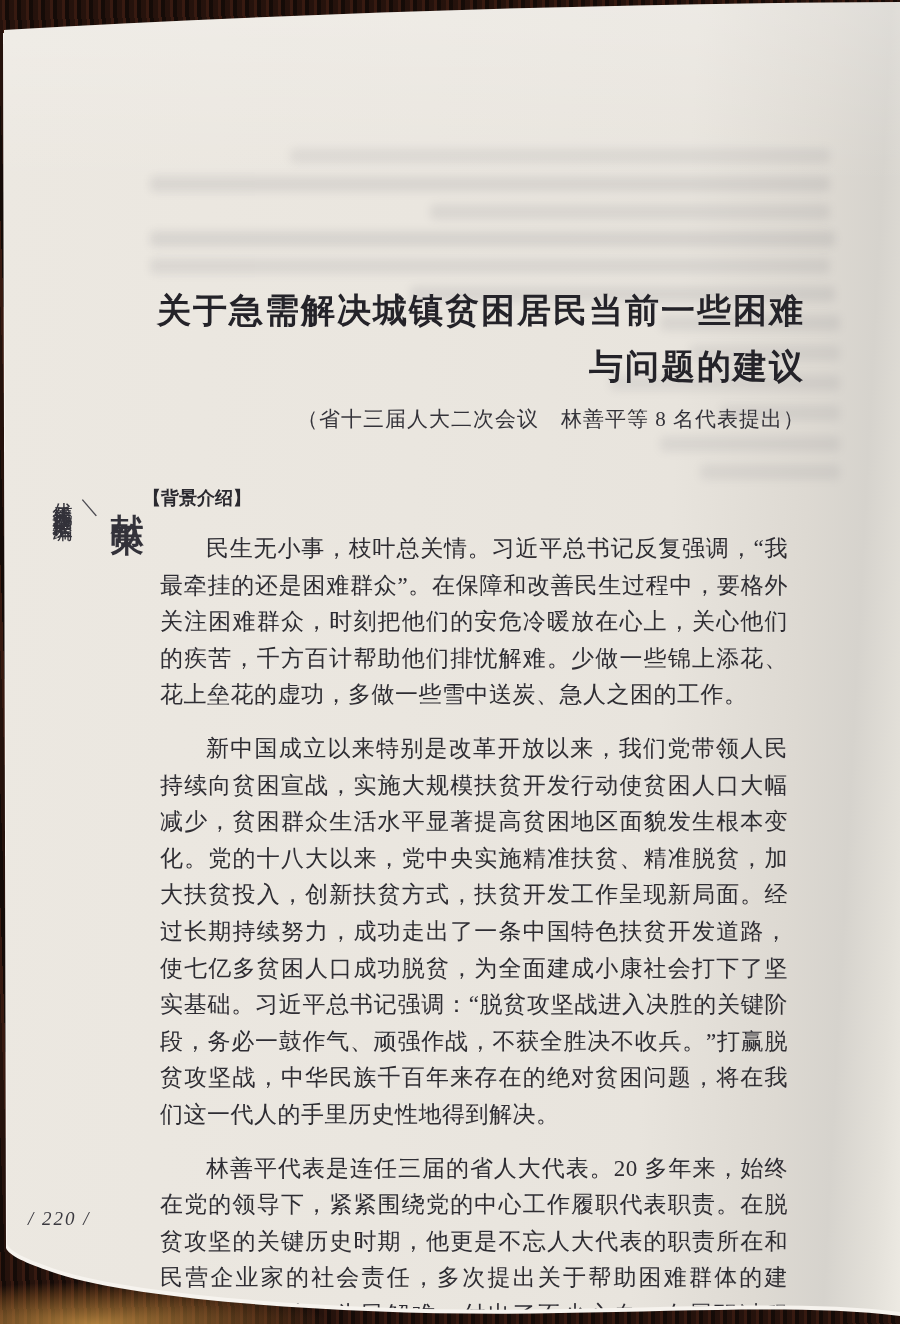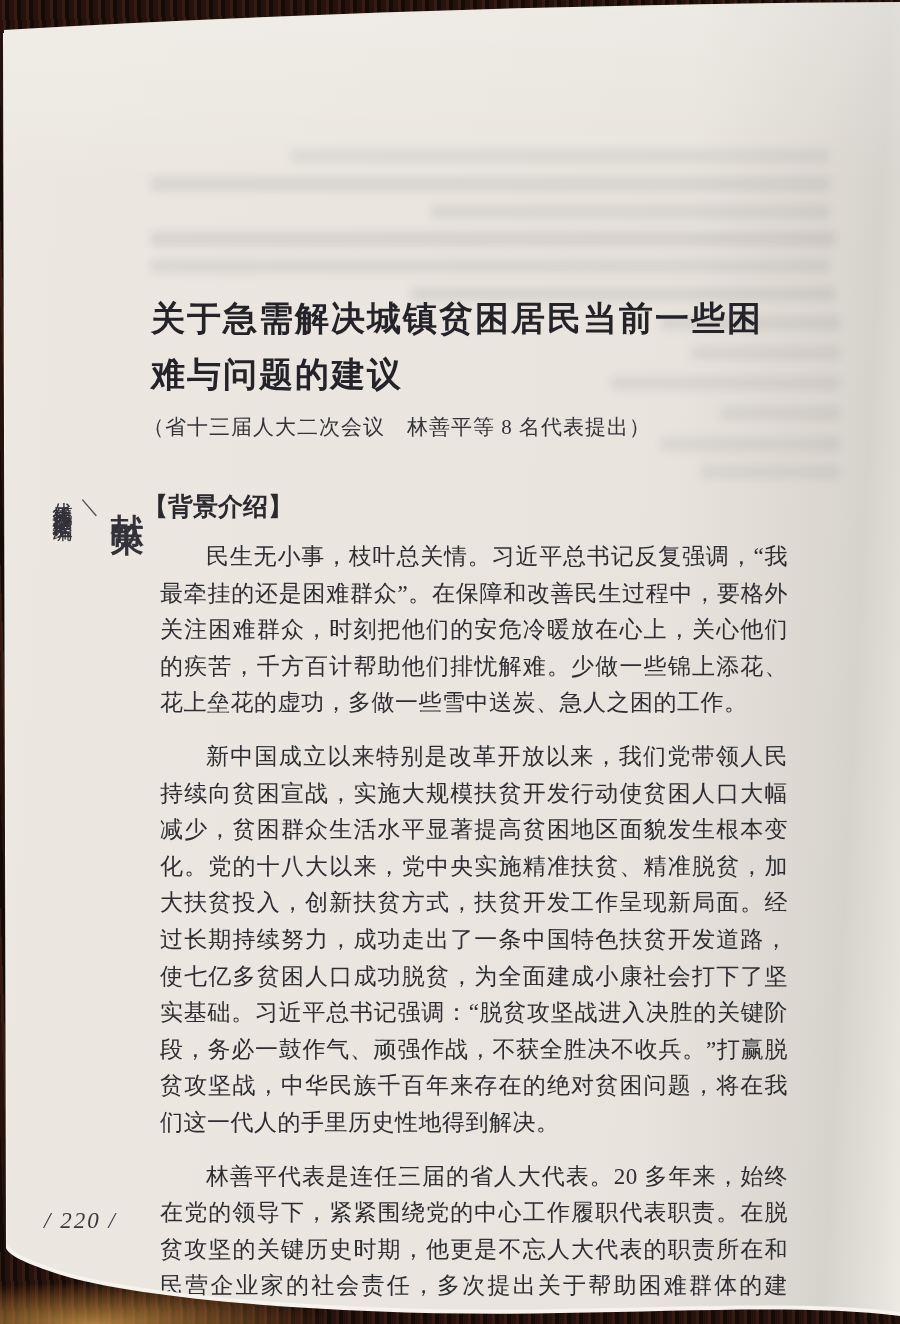--- a/index.html
+++ b/index.html
@@ -28,32 +28,32 @@
     background:#6b6b74;filter:blur(4px);}
   .sidebar{position:absolute;left:50px;top:166px;height:660px;
     writing-mode:vertical-rl;text-orientation:upright;
     color:#33323a;display:flex;flex-direction:column;align-items:center;}
   .sidebar .series-title{font-size:33px;font-weight:700;letter-spacing:9px;
     font-family:"Liberation Serif","DejaVu Serif",serif;}
   .sidebar .series-sep{font-size:20px;margin:6px 0 8px 0;color:#4a4950;
     text-orientation:mixed;}
   .sidebar .series-sub{font-size:20px;letter-spacing:2px;margin-top:2px;}
   .content{position:absolute;left:143px;top:282px;width:662px;color:var(--ink,#2c2b30);}
-  .doc-title{margin:8px;font-family:"Liberation Sans","DejaVu Sans",sans-serif;
+  .doc-title{margin:0;font-family:"Liberation Sans","DejaVu Sans",sans-serif;
     font-weight:900;font-size:34px;line-height:56px;letter-spacing:2px;
-    text-align:left;color:#242329;}
+    text-align:right;color:#242329;}
   .doc-subtitle{margin:10px 0 1px 0;font-size:21px;line-height:30px;
-    text-align:left;letter-spacing:1px;color:#34333a;}
+    text-align:right;letter-spacing:1px;color:#34333a;}
   .section-header{margin:48px 0 0 0;
     font-family:Liberation Sans, sans-serif;
-    font-weight:800;font-size:25px;line-height:32px;color:#2a292f;}
+    font-weight:800;font-size:18px;line-height:32px;color:#2a292f;}
   .body-text{margin-top:16px;}
   .body-text p{margin:17px;font-size:23px;line-height:36.6px;
     text-align:justify;text-indent:2em;letter-spacing:0.5px;color:#2e2d33;}
-  .page-number{position:absolute;left:44px;top:1208px;font-size:23px;
+  .page-number{position:absolute;left:28px;top:1208px;font-size:19px;
     font-style:italic;letter-spacing:2px;color:#3a393f;}
 </style>
 </head>
 <body>
 
 <div class="scene">
   <div class="glint"></div>
   <div class="paper-edge"></div>
 
   <div class="paper">

